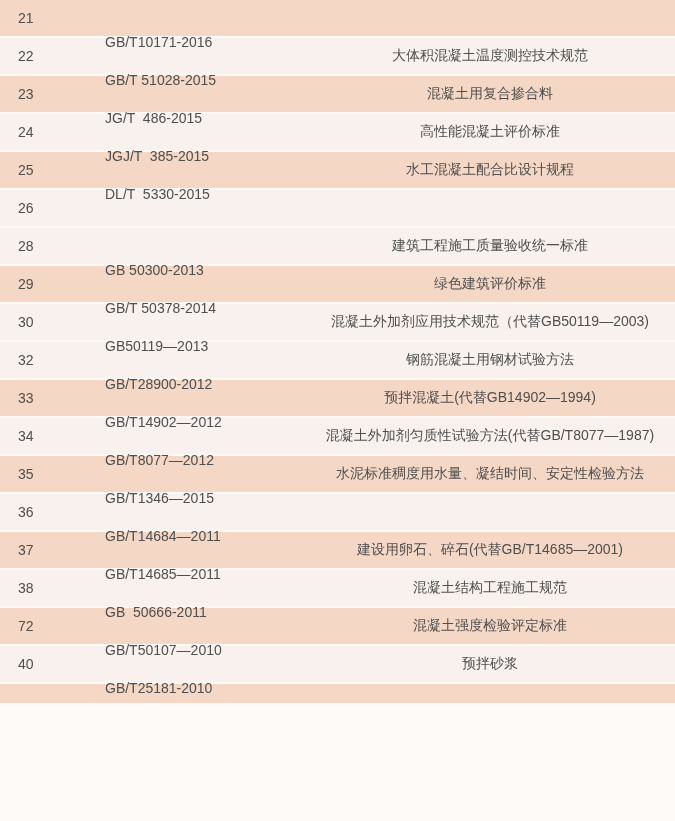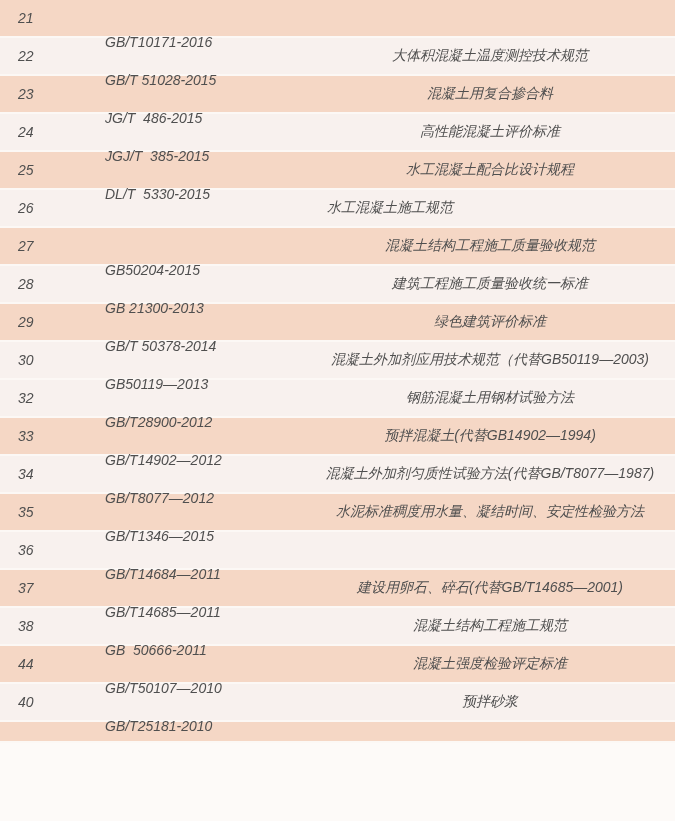--- a/index.html
+++ b/index.html
@@ -16,21 +16,20 @@
   .table {
     width: 100%;
   }
   .row {
     display: flex;
     align-items: center;
     height: 38px;
     border-bottom: 2px solid var(--sep, #fcf8f5);
     font-size: 14px;
     color: var(--text, #4f4f4f);
-    font-style: italic;
   }
   .row.odd  { background: var(--peach, #f5d7c5); }
   .row.even { background: var(--light, #f8f1ee); }
   .cell { overflow: hidden; white-space: nowrap; }
   .c-num {
     width: 105px;
     padding-left: 18px;
     flex: 0 0 105px;
   }
   .c-code {
@@ -78,32 +77,26 @@
   </div>
 
   <div class="row odd">
     <div class="cell c-num">25</div>
     <div class="cell c-code">DL/T  5330-2015</div>
     <div class="cell c-name">水工混凝土配合比设计规程</div>
   </div>
 
   <div class="row even">
     <div class="cell c-num">26</div>
-    <div class="cell c-name">水工混凝土施工规范</div>
   </div>
 
-  <div class="row odd">
-    <div class="cell c-num">27</div>
-    <div class="cell c-code">GB50204-2015</div>
-    <div class="cell c-name">混凝土结构工程施工质量验收规范</div>
-  </div>
 
   <div class="row even">
     <div class="cell c-num">28</div>
-    <div class="cell c-code">GB 21300-2013</div>
+    <div class="cell c-code">GB 50300-2013</div>
     <div class="cell c-name">建筑工程施工质量验收统一标准</div>
   </div>
 
   <div class="row odd">
     <div class="cell c-num">29</div>
     <div class="cell c-code">GB/T 50378-2014</div>
     <div class="cell c-name">绿色建筑评价标准</div>
   </div>
 
   <div class="row even">
@@ -148,21 +141,21 @@
     <div class="cell c-name">建设用卵石、碎石(代替GB/T14685—2001)</div>
   </div>
 
   <div class="row even">
     <div class="cell c-num">38</div>
     <div class="cell c-code">GB  50666-2011</div>
     <div class="cell c-name">混凝土结构工程施工规范</div>
   </div>
 
   <div class="row odd">
-    <div class="cell c-num">44</div>
+    <div class="cell c-num">72</div>
     <div class="cell c-code">GB/T50107—2010</div>
     <div class="cell c-name">混凝土强度检验评定标准</div>
   </div>
 
   <div class="row even">
     <div class="cell c-num">40</div>
     <div class="cell c-code">GB/T25181-2010</div>
     <div class="cell c-name">预拌砂浆</div>
   </div>
 </div>

